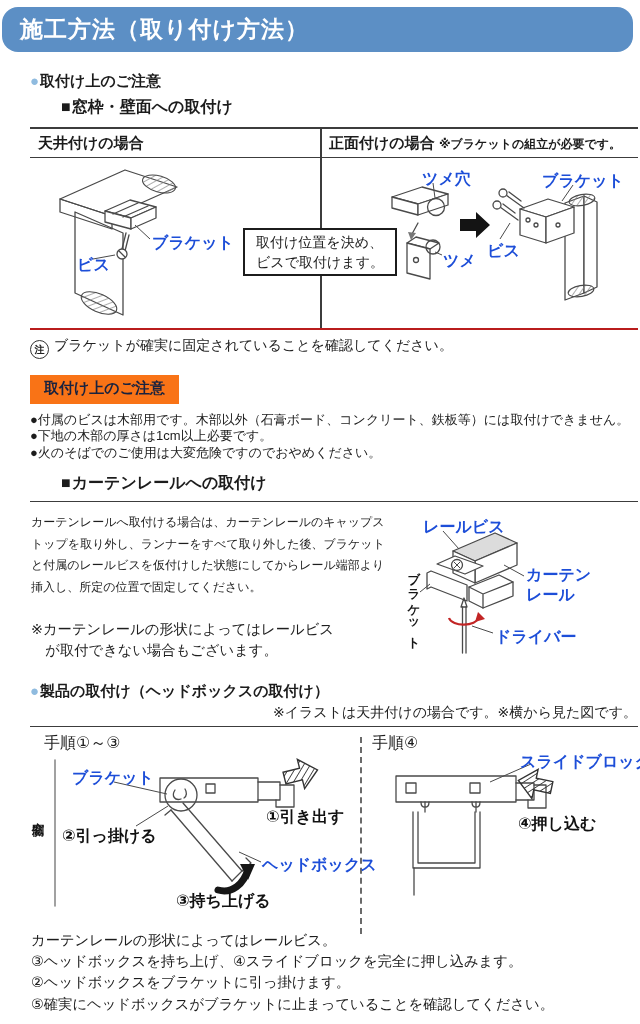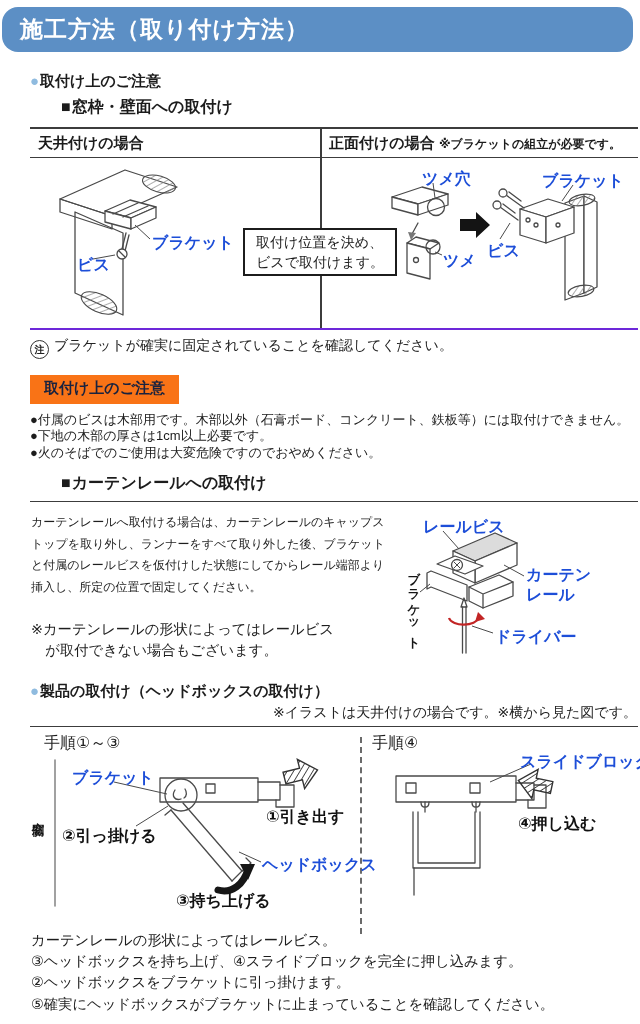--- a/index.html
+++ b/index.html
@@ -12,21 +12,21 @@
             font-size:23px; font-weight:bold; line-height:45px; padding-left:18px; letter-spacing:1px; }
 
   
   .h-bullet { position:absolute; left:30px; font-size:15px; font-weight:bold; white-space:nowrap; }
   .h-bullet .mk { color:#8fbbdf; margin-right:1px; }
   .h-square { position:absolute; left:30px; font-size:16px; font-weight:bold; white-space:nowrap;margin-left:31px; }
   .h-square .mk { margin-right:1px; }
 
   
   .itable { position:absolute; left:30px; top:127px; width:608px; height:203px;
-            border-top:2px solid #3c3c3c; border-bottom:2px solid #6d28d9; box-sizing:border-box; }
+            border-top:2px solid #3c3c3c; border-bottom:2px solid #b91c1c; box-sizing:border-box; }
   .itable .hrow { position:absolute; left:0; right:0; top:0; height:28px; border-bottom:1.5px solid #3c3c3c; }
   .itable .vdiv { position:absolute; left:290px; top:0; bottom:0; width:1.5px; background:#3c3c3c; }
   .th-left  { position:absolute; left:8px;  top:5px; font-size:15px; font-weight:bold; }
   .th-right { position:absolute; left:299px; top:5px; font-size:15px; font-weight:bold; white-space:nowrap; }
   .th-right .small { font-size:12px; font-weight:600; }
   .callout { position:absolute; left:213px; top:99px; width:150px; height:44px; z-index:6;
              background:#fff; border:2.5px solid #1c1c1c; display:flex; align-items:center; justify-content:center;
              font-size:14px; line-height:20px; white-space:pre-line; }
 
   

